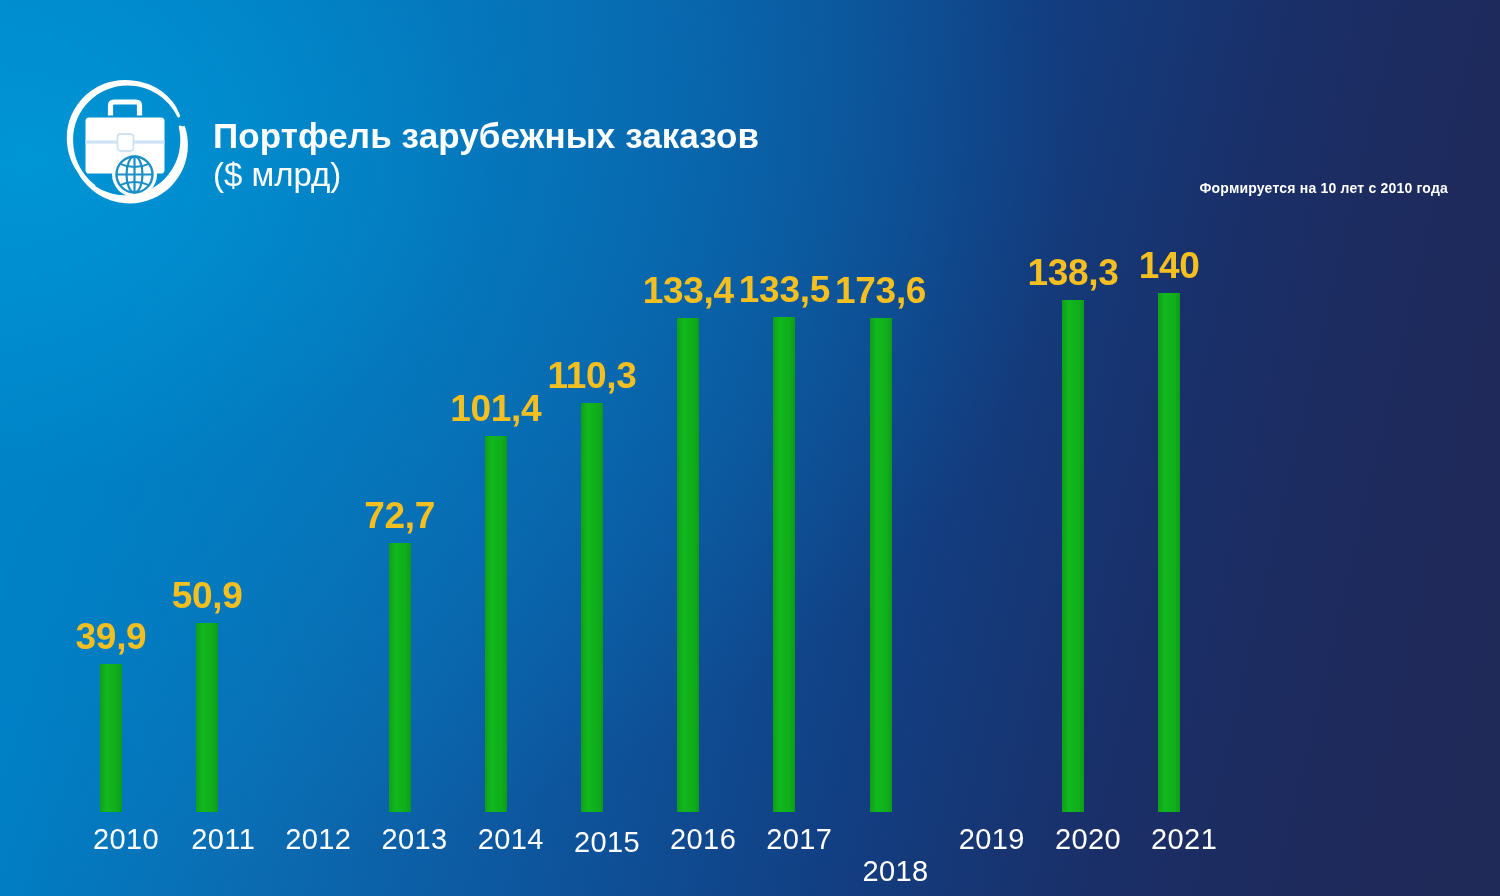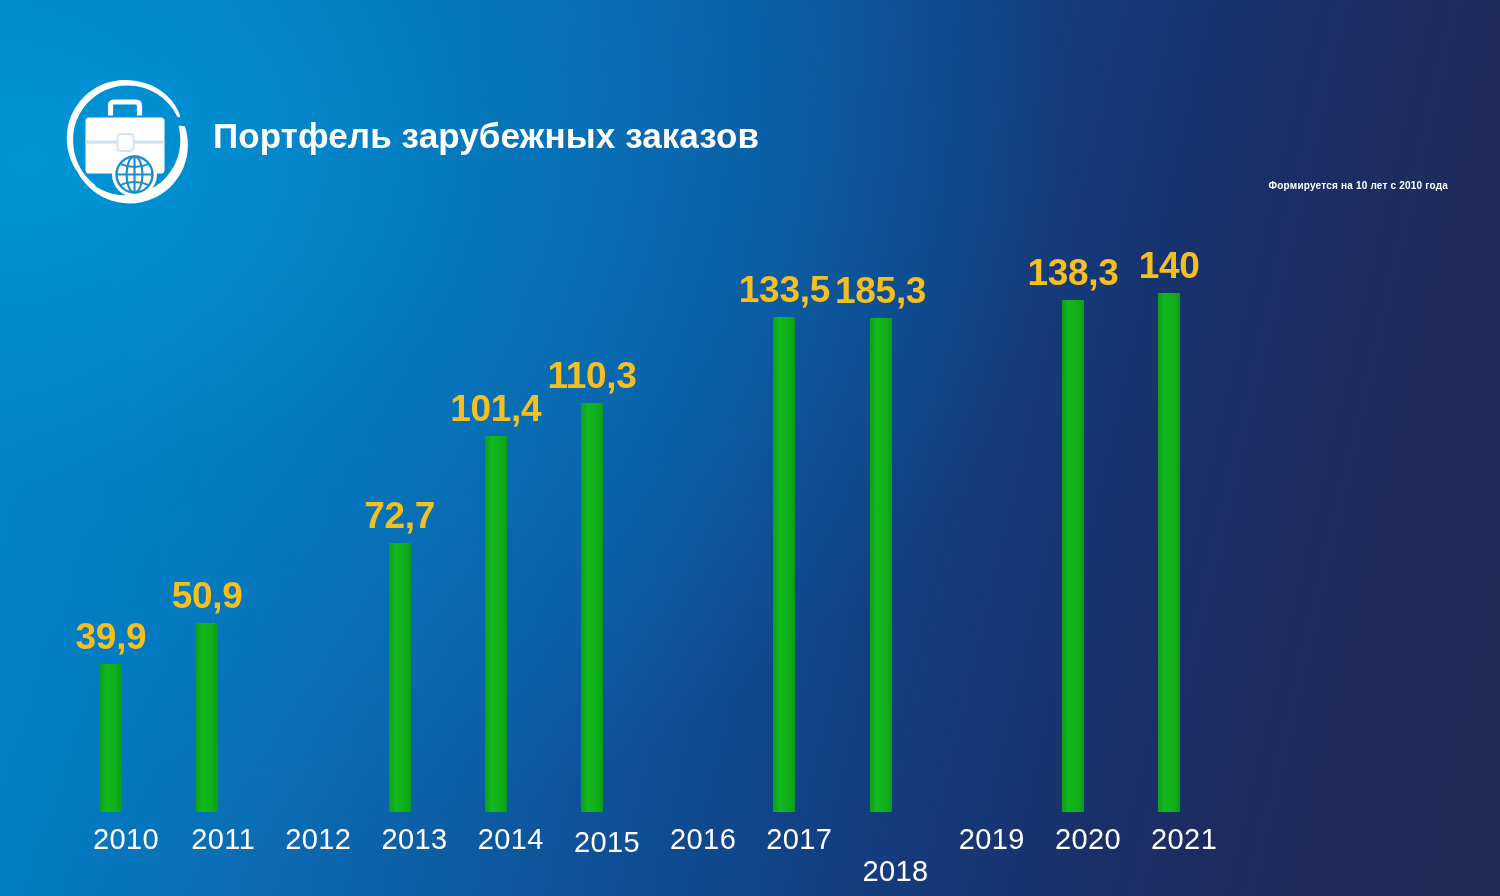--- a/index.html
+++ b/index.html
@@ -33,21 +33,21 @@
   .title {
     font-size:35px; font-weight:bold; color:#ffffff;
     letter-spacing:0.1px; line-height:40px; white-space:nowrap;
   }
   .subtitle {
     font-size:33px; font-weight:300; color:#ffffff;
     line-height:38px; white-space:nowrap;
   }
   #note {
     position:absolute; right:52px; top:148px;
-    font-size:10px; font-weight:bold; color:#ffffff;
+    font-size:14px; font-weight:bold; color:#ffffff;
     white-space:nowrap; letter-spacing:0.2px;
   }
   
   #chart { position:absolute; left:0; top:0; width:1500px; height:896px; }
   .bar-group { position:absolute; bottom:0; width:96px; }
   .bar-value {
     position:absolute; left:0; width:96px; text-align:center;
     font-size:37px; font-weight:bold; color:#f5c01f;
     letter-spacing:-0.3px; white-space:nowrap;
   }
@@ -102,20 +102,21 @@
         <ellipse cx="77.5" cy="100.5" rx="8.0" ry="18.0" fill="none" stroke="#1b8fc6" stroke-width="2.2"></ellipse>
         <line x1="59.5" y1="100.5" x2="95.5" y2="100.5" stroke="#1b8fc6" stroke-width="2.2"></line>
         <path d="M62.4 89.6 Q77.5 96.4 92.6 89.6" fill="none" stroke="#1b8fc6" stroke-width="2.0"></path>
         <path d="M62.4 111.4 Q77.5 104.6 92.6 111.4" fill="none" stroke="#1b8fc6" stroke-width="2.0"></path>
         <line x1="77.5" y1="82.5" x2="77.5" y2="118.5" stroke="#1b8fc6" stroke-width="2.2"></line>
       </svg>
     </div>
 
     <div id="title-block">
       <div class="title">Портфель зарубежных заказов</div>
+      <div class="subtitle">($ млрд)</div>
     </div>
 
     <div id="note">Формируется на 10 лет с 2010 года</div>
   </div>
 
   <div id="chart">
       <div class="bar-group" style="left: 63px; bottom: 84px; height: 208px;">
         <div class="bar-value" style="bottom: 154px;">39,9</div>
         <div class="bar" style="height: 148px; bottom: 0px; left: 37px;"></div>
       </div>
@@ -134,28 +135,32 @@
       <div class="bar-group" style="left: 447.8px; bottom: 84px; height: 436px;">
         <div class="bar-value" style="bottom: 382px;">101,4</div>
         <div class="bar" style="height: 376px; bottom: 0px; left: 37px;"></div>
       </div>
       <div class="bar-label" style="left: 447.8px; top: 823px;">2014</div>
       <div class="bar-group" style="left: 544px; bottom: 84px; height: 469px;">
         <div class="bar-value" style="bottom: 415px;">110,3</div>
         <div class="bar" style="height: 409px; bottom: 0px; left: 37px;"></div>
       </div>
       <div class="bar-label" style="left: 544px; top: 810px; margin-top: 16px;">2015</div>
+      <div class="bar-group" style="left: 640.2px; bottom: 84px; height: 554px;">
+        <div class="bar-value" style="bottom: 500px;">133,4</div>
+        <div class="bar" style="height: 494px; bottom: 0px; left: 37px;"></div>
+      </div>
       <div class="bar-label" style="left: 640.2px; top: 823px;">2016</div>
       <div class="bar-group" style="left: 736.4px; bottom: 84px; height: 555px;">
         <div class="bar-value" style="bottom: 501px;">133,5</div>
         <div class="bar" style="height: 495px; bottom: 0px; left: 37px;"></div>
       </div>
       <div class="bar-label" style="left: 736.4px; top: 823px;">2017</div>
       <div class="bar-group" style="left: 832.6px; bottom: 84px; height: 554px;">
-        <div class="bar-value" style="bottom: 500px;">185,3</div>
+        <div class="bar-value" style="bottom: 500px;">173,6</div>
         <div class="bar" style="height: 494px; bottom: 0px; left: 37px;"></div>
       </div>
       <div class="bar-label" style="left: 832.6px; top: 823px; margin-top: 32px;">2018</div>
       <div class="bar-label" style="left: 928.8px; top: 823px;">2019</div>
       <div class="bar-group" style="left: 1025px; bottom: 84px; height: 572px;">
         <div class="bar-value" style="bottom: 518px;">138,3</div>
         <div class="bar" style="height: 512px; bottom: 0px; left: 37px;"></div>
       </div>
       <div class="bar-label" style="left: 1025px; top: 823px;">2020</div>
       <div class="bar-group" style="left: 1121.2px; bottom: 84px; height: 579px;">

